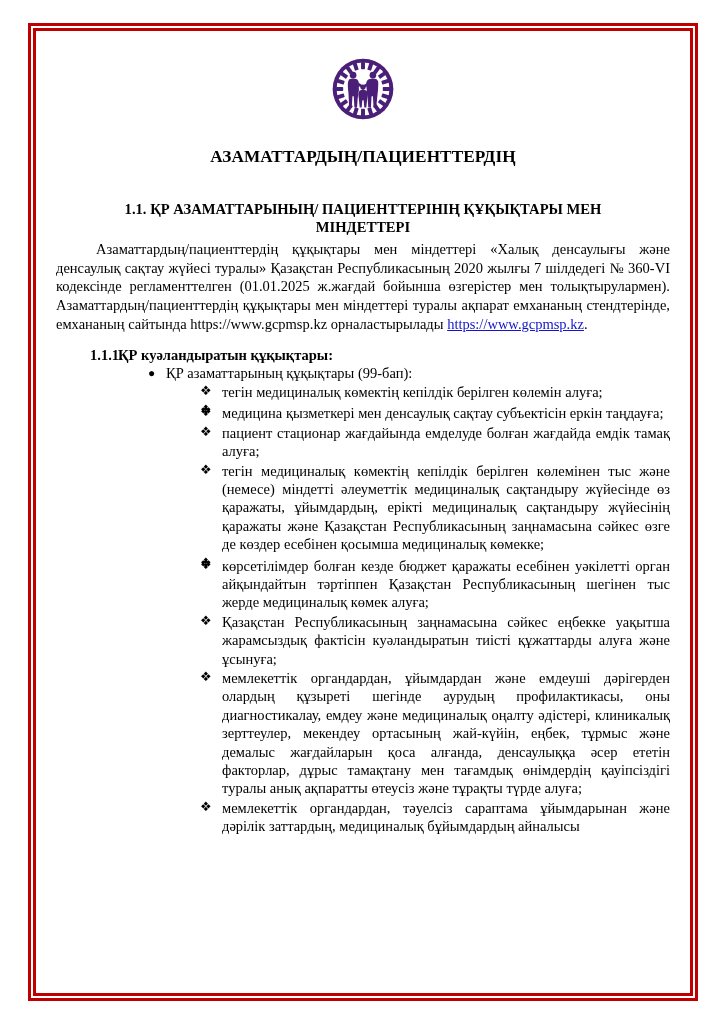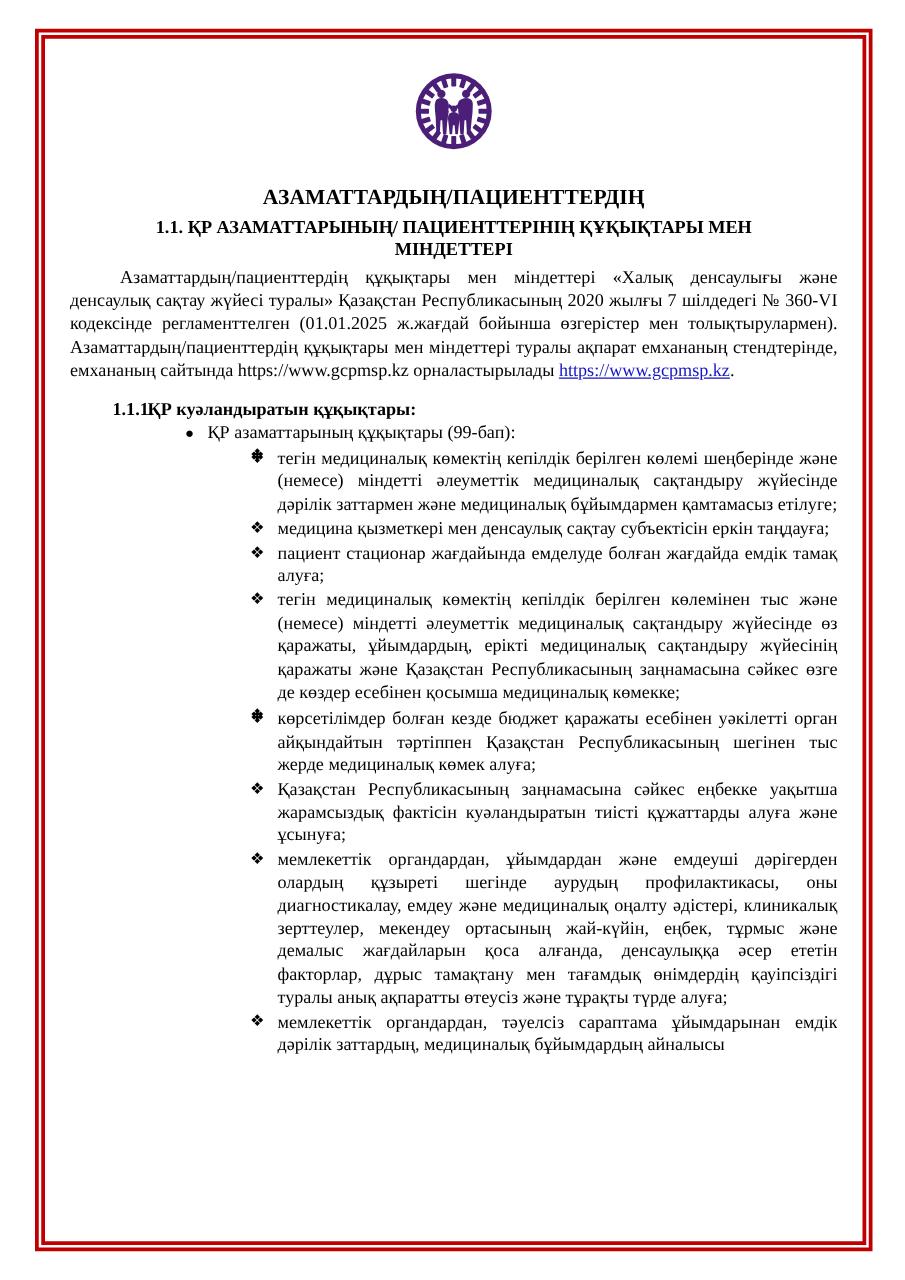--- a/index.html
+++ b/index.html
@@ -70,21 +70,21 @@
     margin: 18px 0 0 0;
     letter-spacing: 0.1px;
   }
   h1.doc-title .ln { display: block; }
 
   h2.section-title {
     font-size: 14.6px;
     font-weight: bold;
     text-align: center;
     line-height: 1.23;
-    margin: 5px 18px 0 18px;
+    margin: 33px 18px 0 18px;
   }
   h2.section-title .ln { display: block; }
 
   
   p.body-par {
     font-size: 14.5px;
     text-align: justify;
     text-justify: inter-word;
     line-height: 1.285;
     margin: 3px 0 0 0;
@@ -231,26 +231,26 @@
       <span class="num">1.1.1.</span>
       <span class="txt">ҚР куәландыратын құқықтары:</span>
     </div>
 
     <div class="dot-item">
       <span class="dot-marker">●</span>
       <span>ҚР азаматтарының құқықтары (99-бап):</span>
     </div>
 
     <ul class="diamond-list">
+      <li><span class="dia">❖</span><span>тегін медициналық көмектің кепілдік берілген көлемін алуға;</span></li>
       <li><span class="dia">❖</span></li>
-      <li><span class="dia">❖</span><span>тегін медициналық көмектің кепілдік берілген көлемі шеңберінде және (немесе) міндетті әлеуметтік медициналық сақтандыру жүйесінде дәрілік заттармен және медициналық бұйымдармен қамтамасыз етілуге;</span></li>
       <li><span class="dia">❖</span><span>медицина қызметкері мен денсаулық сақтау субъектісін еркін таңдауға;</span></li>
       <li><span class="dia">❖</span><span>пациент стационар жағдайында емделуде болған жағдайда емдік тамақ алуға;</span></li>
       <li><span class="dia">❖</span><span>тегін медициналық көмектің кепілдік берілген көлемінен тыс және (немесе) міндетті әлеуметтік медициналық сақтандыру жүйесінде өз қаражаты, ұйымдардың, ерікті медициналық сақтандыру жүйесінің қаражаты және Қазақстан Республикасының заңнамасына сәйкес өзге де көздер есебінен қосымша медициналық көмекке;</span></li>
       <li><span class="dia">❖</span></li>
       <li><span class="dia">❖</span><span>көрсетілімдер болған кезде бюджет қаражаты есебінен уәкілетті орган айқындайтын тәртіппен Қазақстан Республикасының шегінен тыс жерде медициналық көмек алуға;</span></li>
       <li><span class="dia">❖</span><span>Қазақстан Республикасының заңнамасына сәйкес еңбекке уақытша жарамсыздық фактісін куәландыратын тиісті құжаттарды алуға және ұсынуға;</span></li>
       <li><span class="dia">❖</span><span>мемлекеттік органдардан, ұйымдардан және емдеуші дәрігерден олардың құзыреті шегінде аурудың профилактикасы, оны диагностикалау, емдеу және медициналық оңалту әдістері, клиникалық зерттеулер, мекендеу ортасының жай-күйін, еңбек, тұрмыс және демалыс жағдайларын қоса алғанда, денсаулыққа әсер ететін факторлар, дұрыс тамақтану мен тағамдық өнімдердің қауіпсіздігі туралы анық ақпаратты өтеусіз және тұрақты түрде алуға;</span></li>
-      <li class="last-clipped"><span class="dia">❖</span><span>мемлекеттік органдардан, тәуелсіз сараптама ұйымдарынан емдік дәрілік заттардың, медициналық бұйымдардың айналысы</span></li>
+      <li class="last-clipped"><span class="dia">❖</span><span>мемлекеттік органдардан, тәуелсіз сараптама ұйымдарынан және дәрілік заттардың, медициналық бұйымдардың айналысы</span></li>
     </ul>
 
   </div>
 </div>
 
 </body></html>

